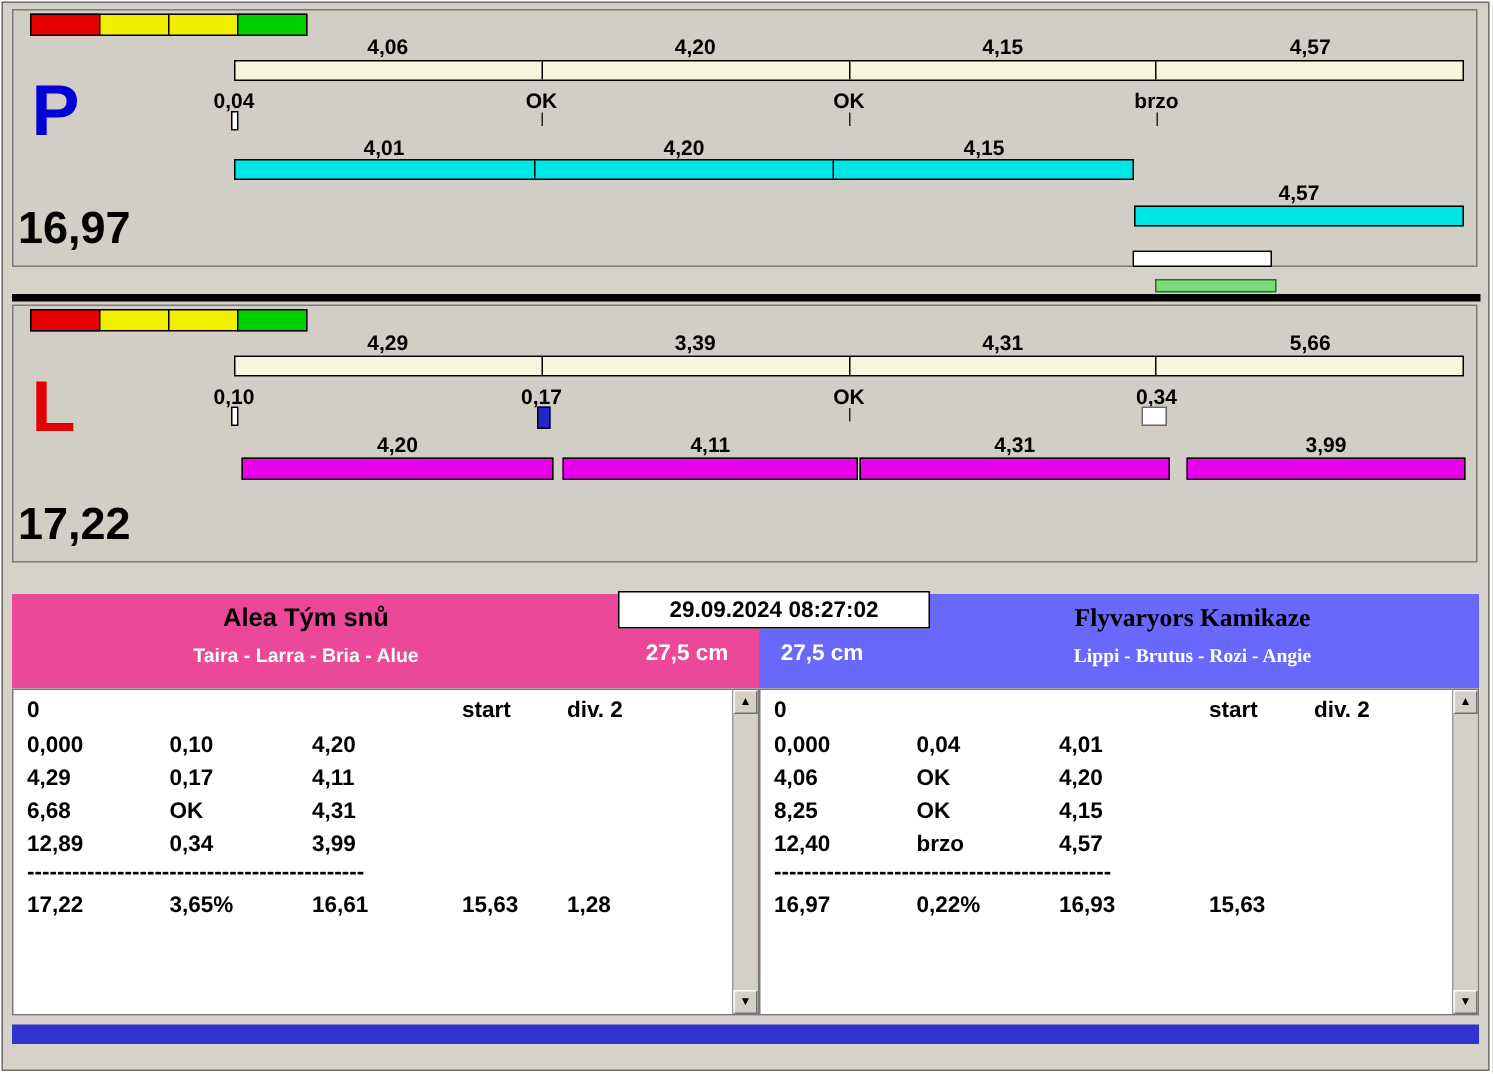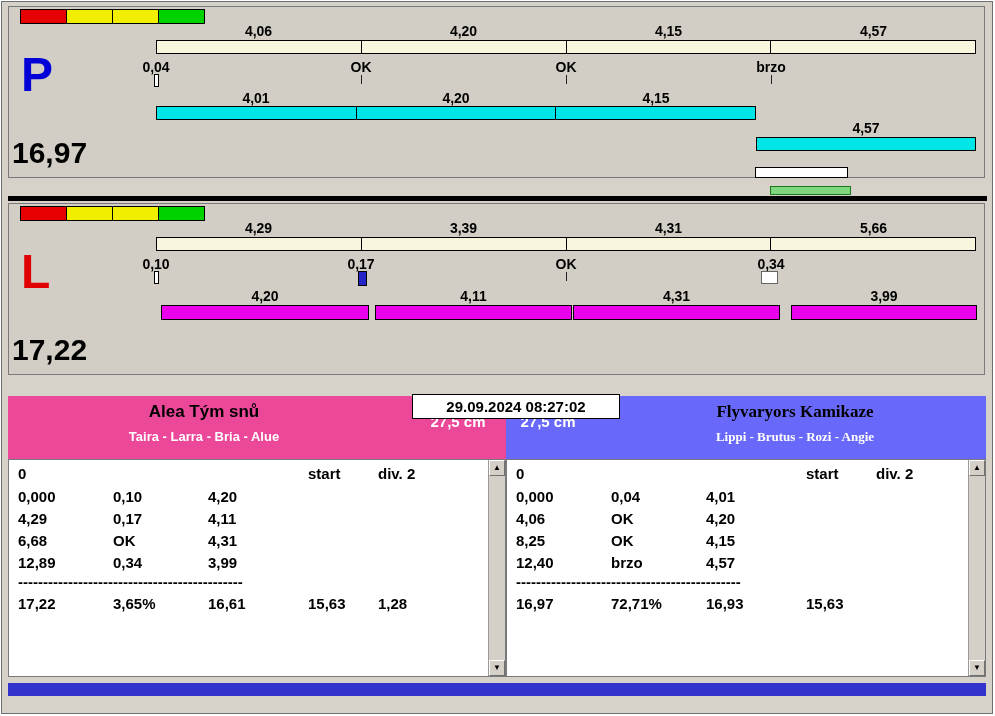--- a/index.html
+++ b/index.html
@@ -69,21 +69,21 @@
                background:#7ed67e; border:1px solid #1d781d; z-index:5; }
 
   
   .team-header { position:absolute; top:394px; height:63px; }
   #team-left-header  { left:6px;   width:498px; background:#ec4899; }
   #team-right-header { left:504px; width:480px; background:#6868fa; }
   .team-name { position:absolute; top:6px; font-size:17px; color:#000; text-align:center; }
   .team-dogs { position:absolute; top:33px; font-size:13px; color:#fff; text-align:center; }
   #team-left-header .team-name,  #team-left-header .team-dogs  { left:0;    width:392px; }
   #team-right-header .team-name, #team-right-header .team-dogs { left:98px; width:382px;font-family:Liberation Serif, serif; }
-  .height-badge { position:absolute; top:17px; font-size:15px; color:#fff; text-align:center; }
+  .height-badge { position:absolute; top:31px; font-size:15px; color:#fff; text-align:center; }
   #team-left-header  .height-badge { left:402px; width:96px; }
   #team-right-header .height-badge { left:4px;  width:76px; }
 
   .date-box { position:absolute; left:398px; top:392px; width:208px; height:25px;
               background:#fff; border:1px solid #000; font-size:15px;
               text-align:center; line-height:23px; z-index:6;margin-left:12px; }
 
   .table { position:absolute; top:457px; height:218px; background:#fff; border:1px solid #7a7a7a; }
   #table-left  { left:6px;   width:498px; }
   #table-right { left:504px; width:480px; }
@@ -283,21 +283,21 @@
       <span>4,15</span>
     </div>
     <div class="t-row" style="top:94px">
       <span>12,40</span>
       <span>brzo</span>
       <span>4,57</span>
     </div>
     <div class="t-div" style="top:113px">---------------------------------------------</div>
     <div class="t-row" style="top:135px">
       <span>16,97</span>
-      <span>72,71%</span>
+      <span>0,22%</span>
       <span>16,93</span>
       <span>15,63</span>
       <span></span>
     </div>
     <div class="scrollbar">
       <div class="sb-btn sb-up"><span>▲</span></div>
       <div class="sb-btn sb-down"><span>▼</span></div>
     </div>
   </div>
 

